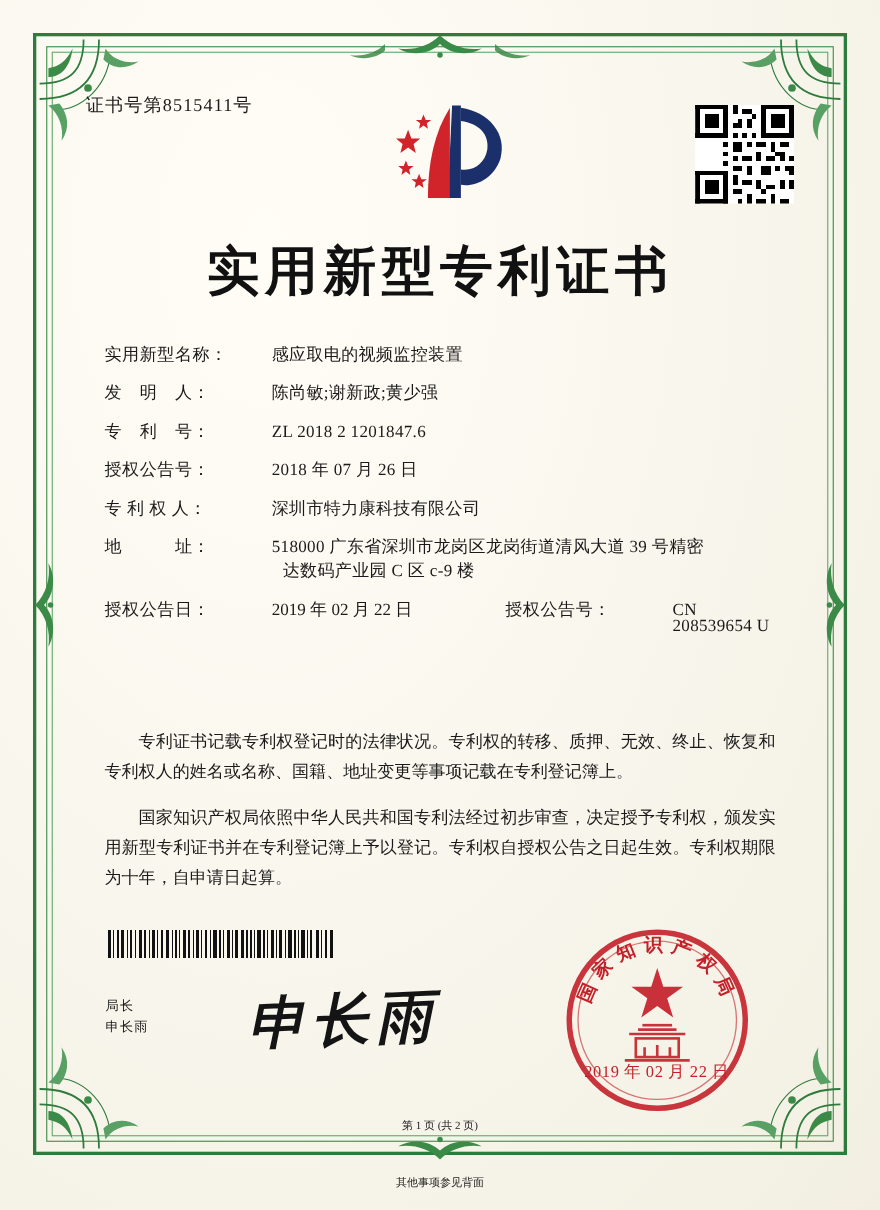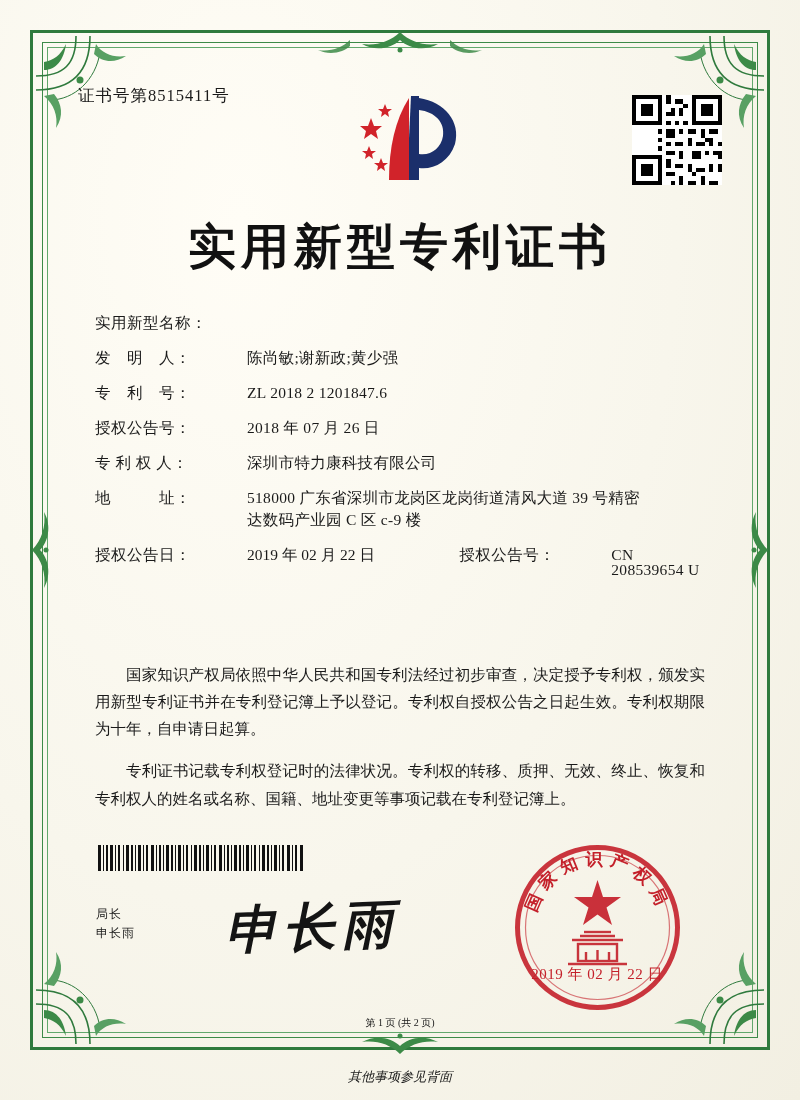--- a/index.html
+++ b/index.html
@@ -121,21 +121,21 @@
   }
   .f-label.w-wide { width: 104px; }
   .f-label.w-mid  { width: 104px; }
   .f-value {
     flex: 1 1 auto;
     letter-spacing: 0.3px;
   }
   .f-value .sub {
     display: block;
     margin-top: 6px;
-    margin-left: 0px;
+    margin-left: 10px;
   }
   .f-row.two-col .col2-label {
     width: 118px;
     white-space: pre;
     letter-spacing: 0.5px;
     text-align: right;
     padding-right: 8px;
   }
   .f-row.two-col .col2-value {
     width: 200px;
@@ -215,22 +215,21 @@
     top: 1016px;
     text-align: center;
     font-size: 10px;
   }
   .footnote {
     position: absolute;
     left: 0;
     right: 0;
     top: 1068px;
     text-align: center;
-    font-size: 13px;
-    font-style: italic;
+    font-size: 10px;
   }
 </style>
 </head>
 <body>
 
 <div class="page">
 
   <div class="border-outer"></div>
   <div class="border-inner"></div>
   <div class="border-inner2"></div>
@@ -395,20 +394,21 @@
         <rect x="20" y="14" width="1" height="1"></rect>
     </g>
   </svg>
 
   <div class="title">实用新型专利证书</div>
 
   <div class="fields">
 
     <div class="f-row">
       <span class="f-label w-wide">实用新型名称：</span>
+      <span class="f-value">感应取电的视频监控装置</span>
     </div>
 
     <div class="f-row">
       <span class="f-label w-wide">发　明　人：</span>
       <span class="f-value">陈尚敏;谢新政;黄少强</span>
     </div>
 
     <div class="f-row">
       <span class="f-label w-wide">专　利　号：</span>
       <span class="f-value">ZL 2018 2 1201847.6</span>
@@ -435,22 +435,22 @@
     <div class="f-row two-col">
       <span class="f-label w-mid">授权公告日：</span>
       <span class="col2-value">2019 年 02 月 22 日</span>
       <span class="col2-label">授权公告号：</span>
       <span class="f-value">CN 208539654 U</span>
     </div>
 
   </div>
 
   <div class="paras">
+    <p class="para">专利证书记载专利权登记时的法律状况。专利权的转移、质押、无效、终止、恢复和专利权人的姓名或名称、国籍、地址变更等事项记载在专利登记簿上。</p>
     <p class="para">国家知识产权局依照中华人民共和国专利法经过初步审查，决定授予专利权，颁发实用新型专利证书并在专利登记簿上予以登记。专利权自授权公告之日起生效。专利权期限为十年，自申请日起算。</p>
-    <p class="para">专利证书记载专利权登记时的法律状况。专利权的转移、质押、无效、终止、恢复和专利权人的姓名或名称、国籍、地址变更等事项记载在专利登记簿上。</p>
   </div>
 
   <svg class="barcode" viewBox="0 0 205 26" shape-rendering="crispEdges">
     <g fill="#111">
       <rect x="0" y="0" width="3" height="26"></rect>
         <rect x="5" y="0" width="1" height="26"></rect>
       <rect x="8" y="0" width="2" height="26"></rect>
         <rect x="12" y="0" width="3" height="26"></rect>
       <rect x="17" y="0" width="1" height="26"></rect>
         <rect x="20" y="0" width="2" height="26"></rect>

